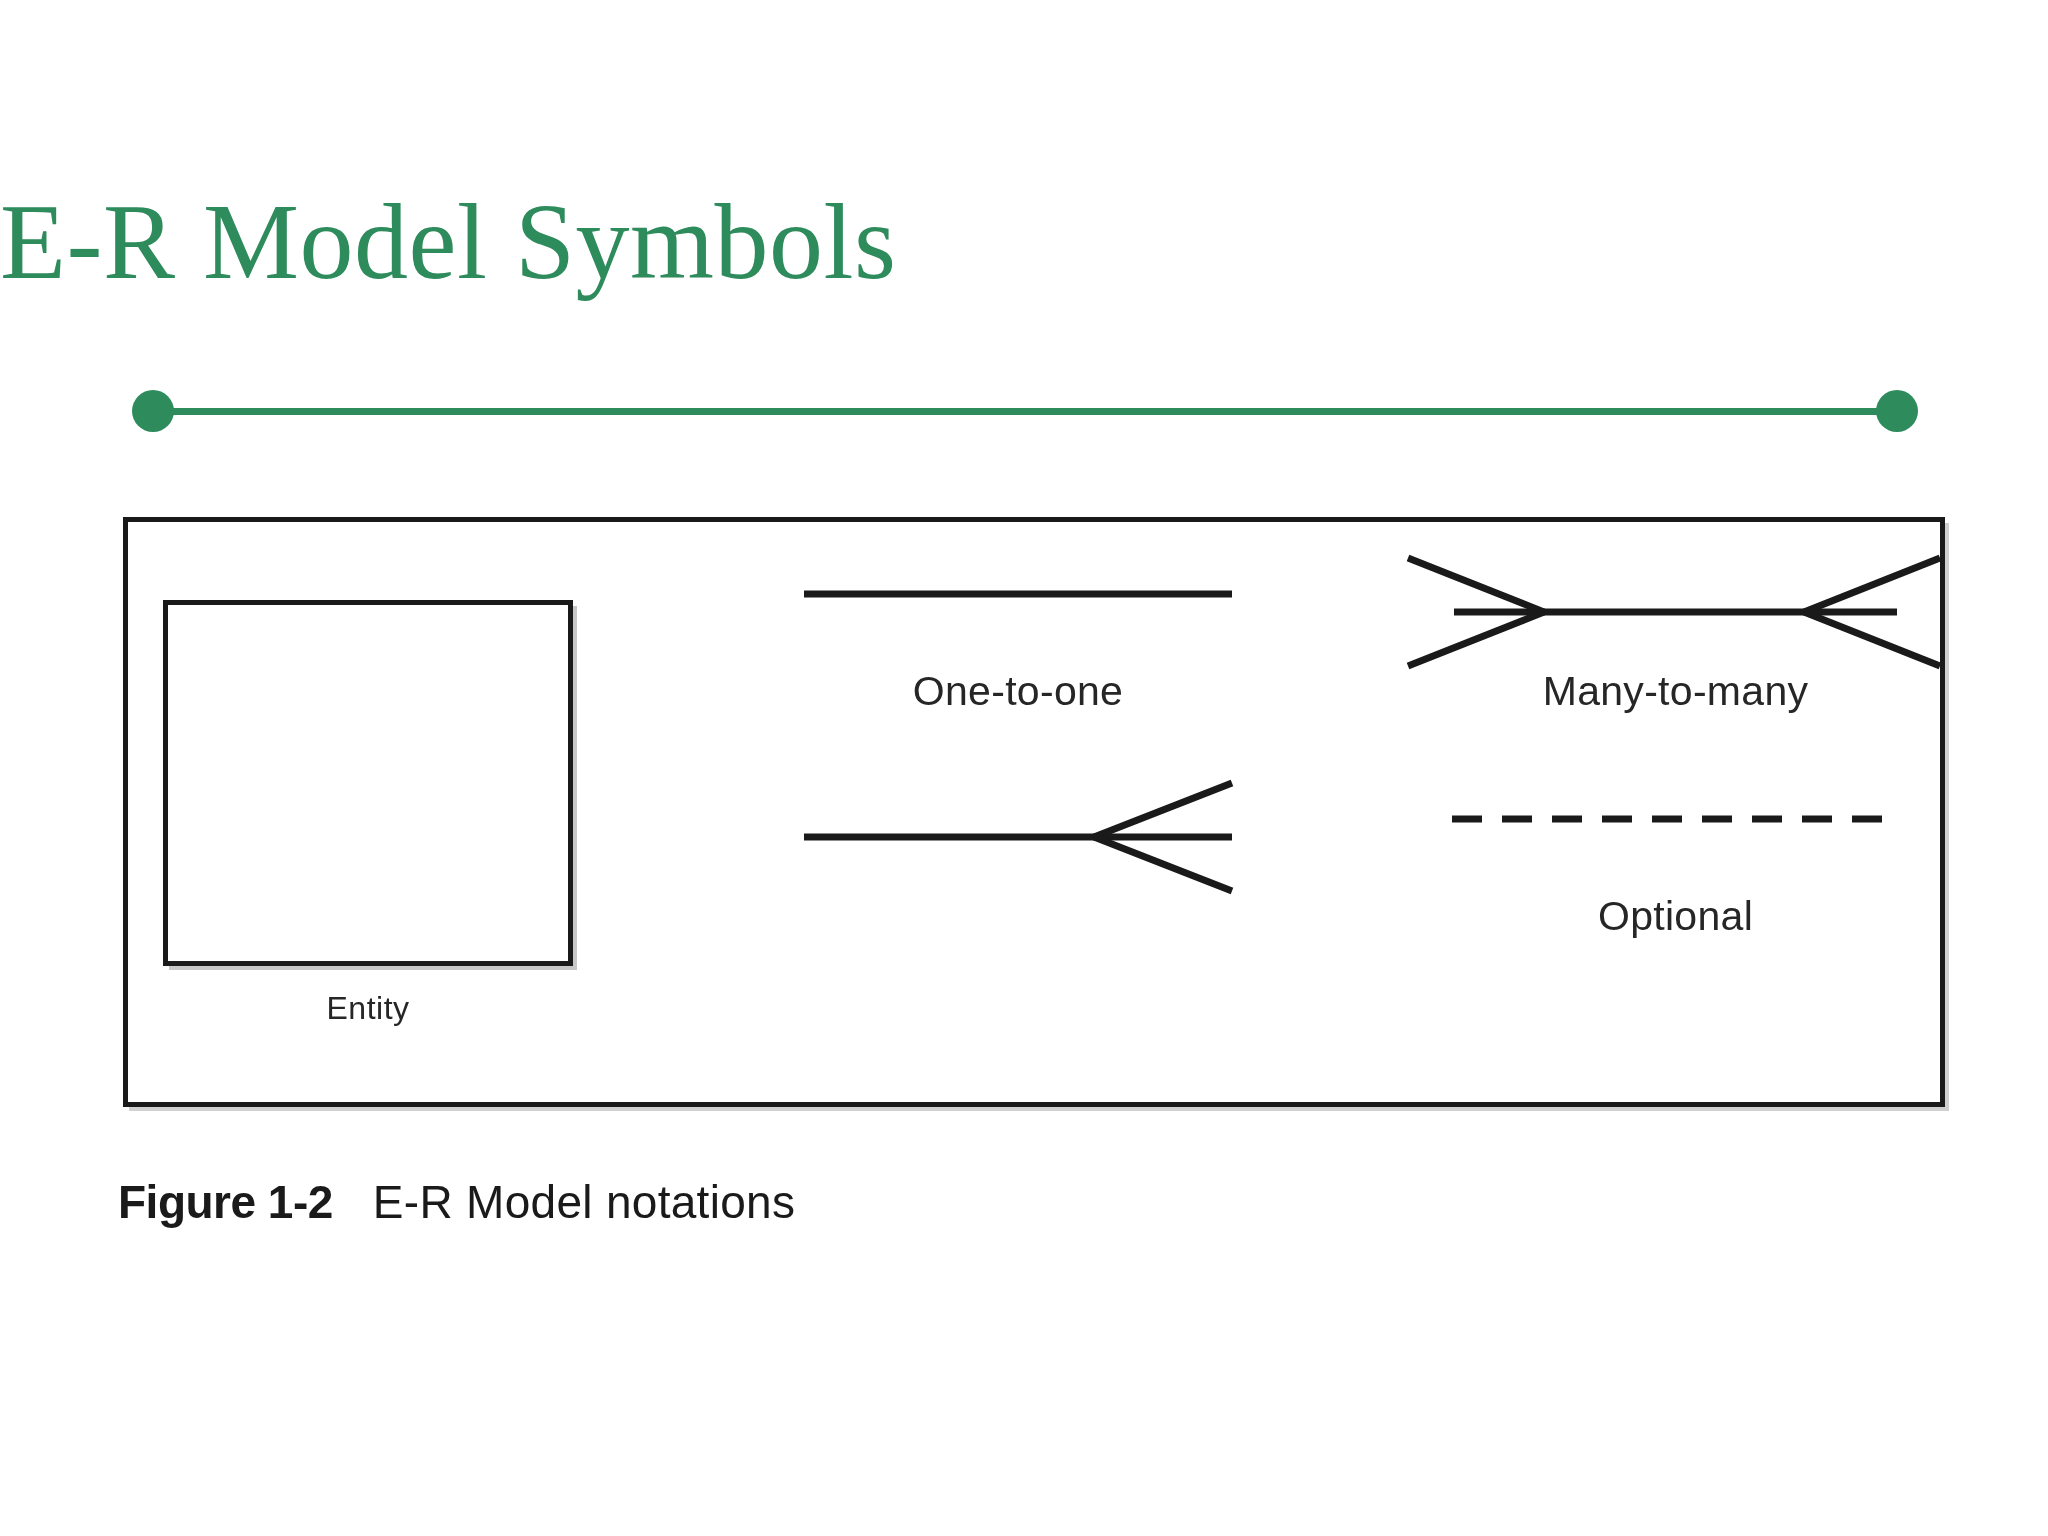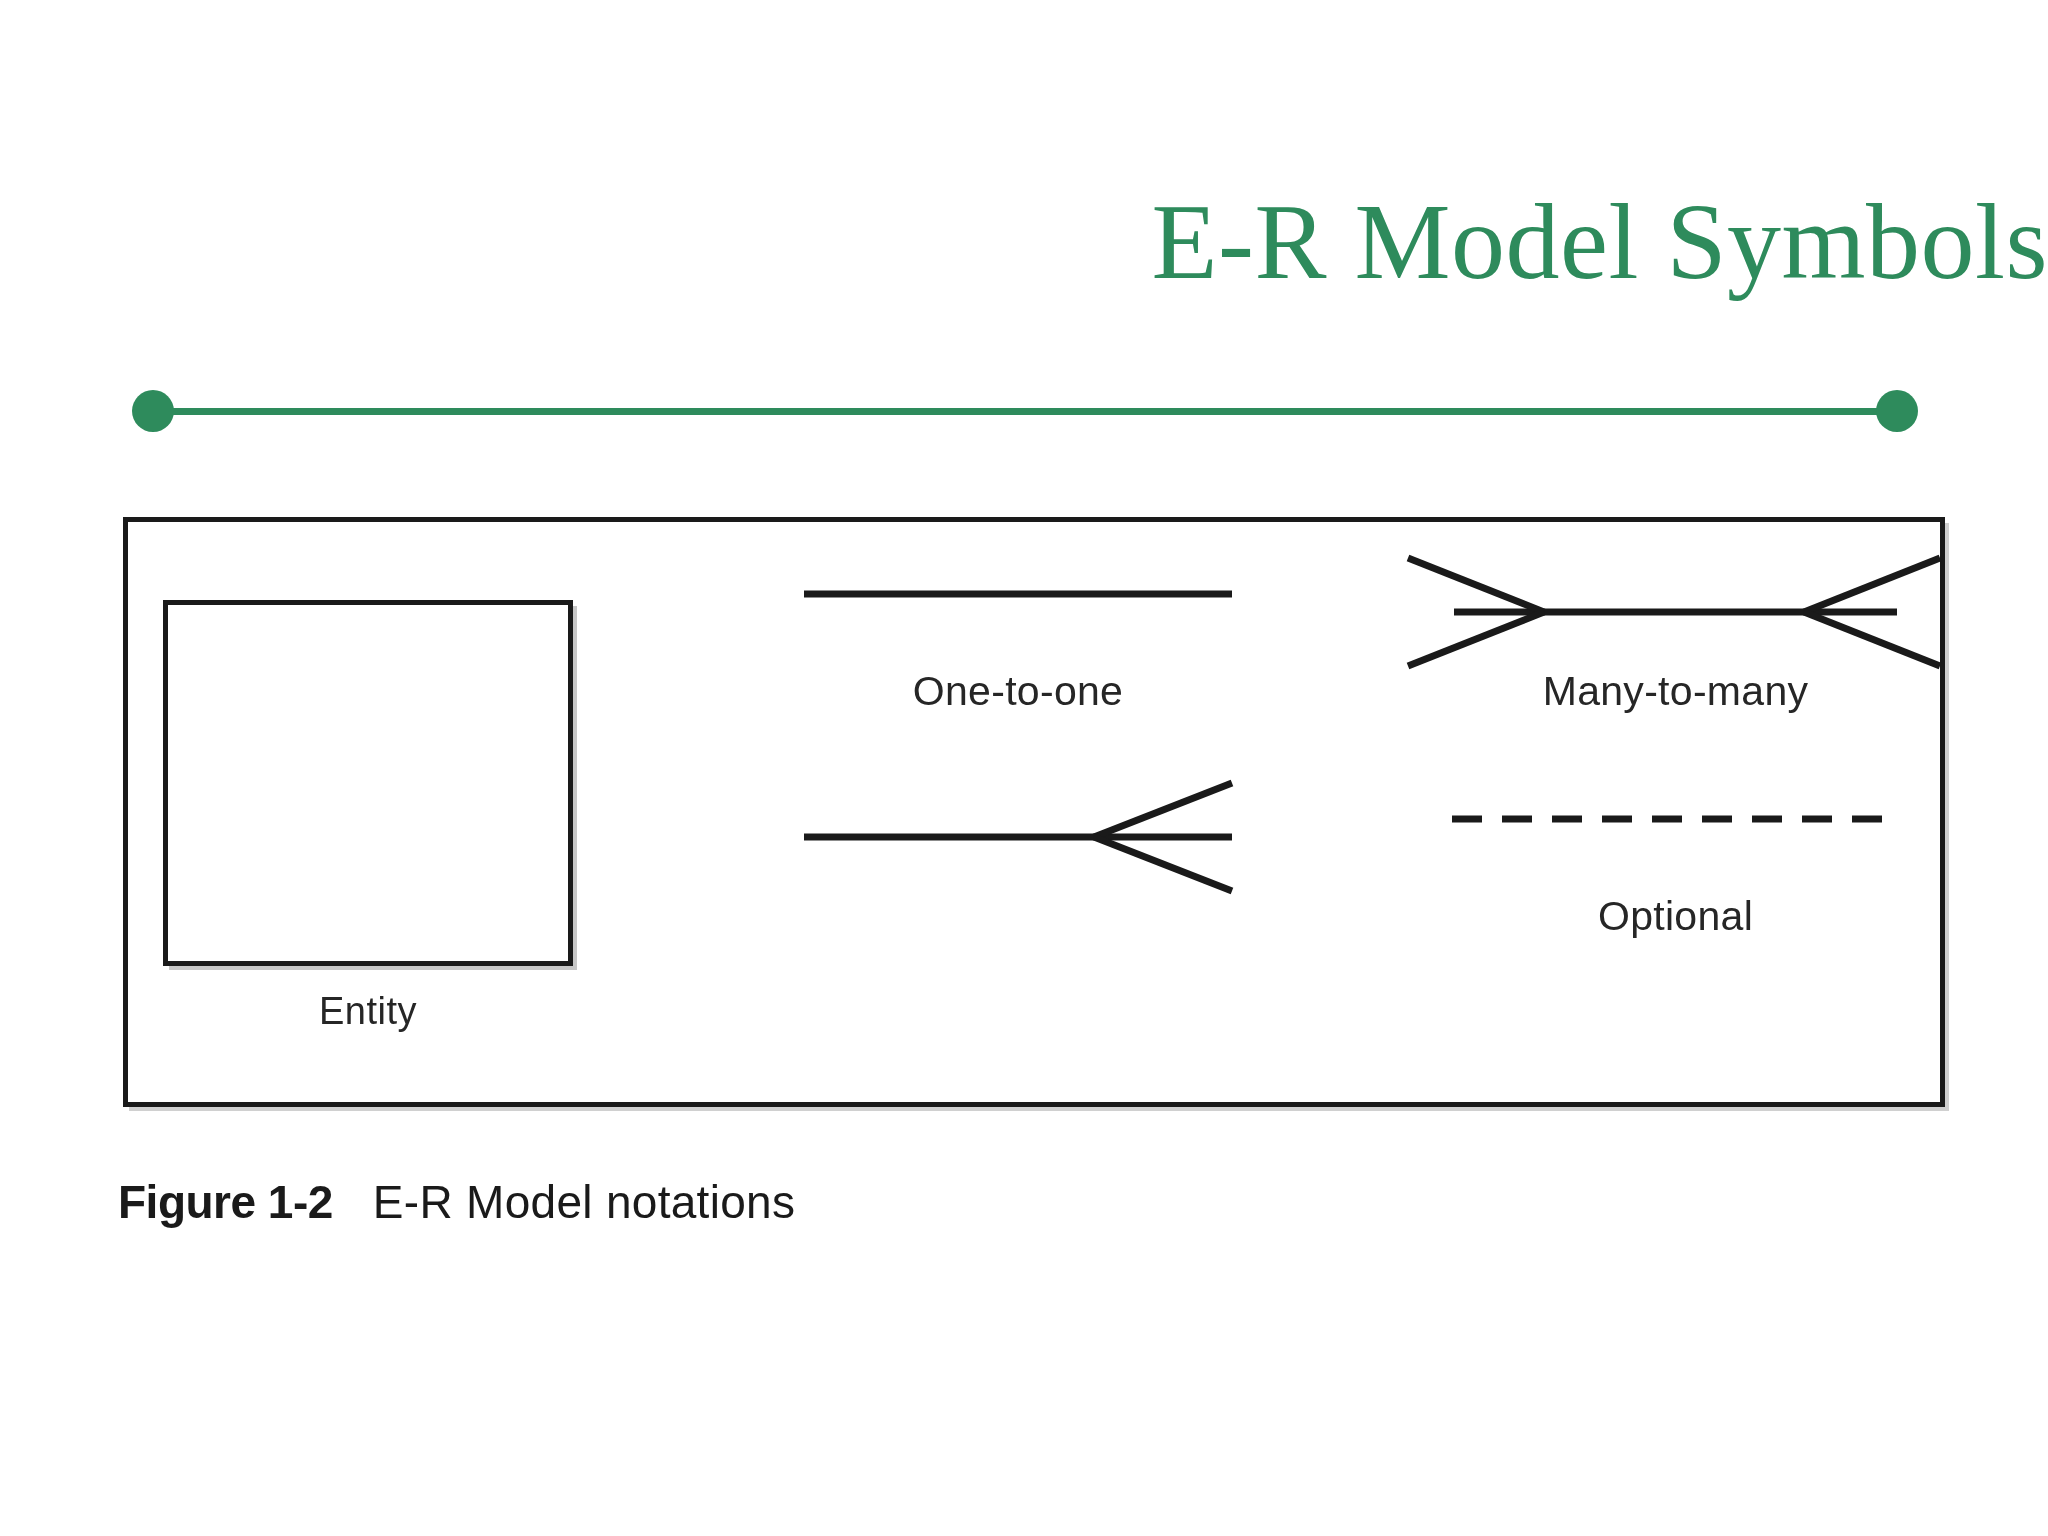--- a/index.html
+++ b/index.html
@@ -14,21 +14,21 @@
     overflow: hidden;
     font-family: "Liberation Sans", sans-serif;
   }
 
   
   #slide-title {
     position: absolute;
     left: 0;
     top: 185px;
     width: 2048px;
-    text-align: right;
+    text-align: left;
     font-family: "Liberation Serif", serif;
     font-size: 108px;
     line-height: 1.05;
     color: #2e8b5c;
     letter-spacing: 0.5px;
     white-space: nowrap;
   }
 
   
   #divider {
@@ -88,21 +88,21 @@
     background: #ffffff;
     box-shadow: 5px 5px 0 -1px rgba(130,130,130,0.45);
     box-sizing: border-box;
   }
   #entity-label {
     position: absolute;
     left: 0;
     top: 390px;
     width: 410px;
     text-align: center;
-    font-size: 38px;
+    font-size: 32px;
     color: #262626;
     letter-spacing: 0.5px;
   }
 
   
   .notation {
     position: absolute;
     height: 200px;
   }
   .notation .symbol {

